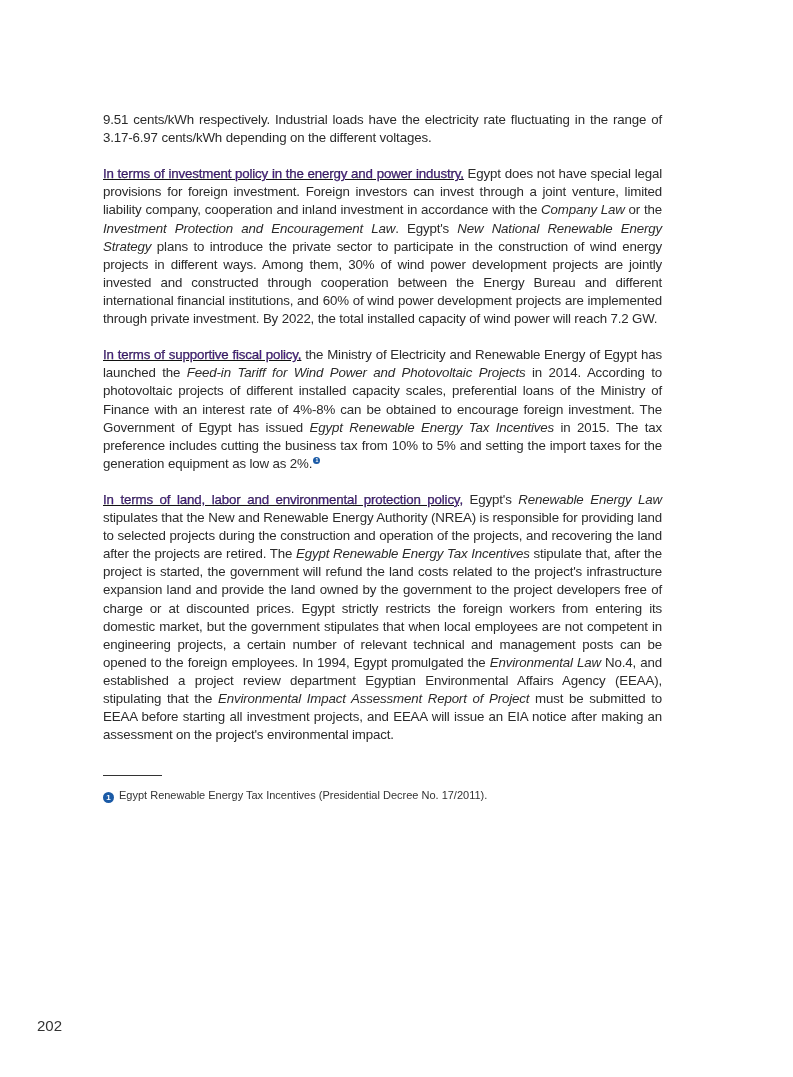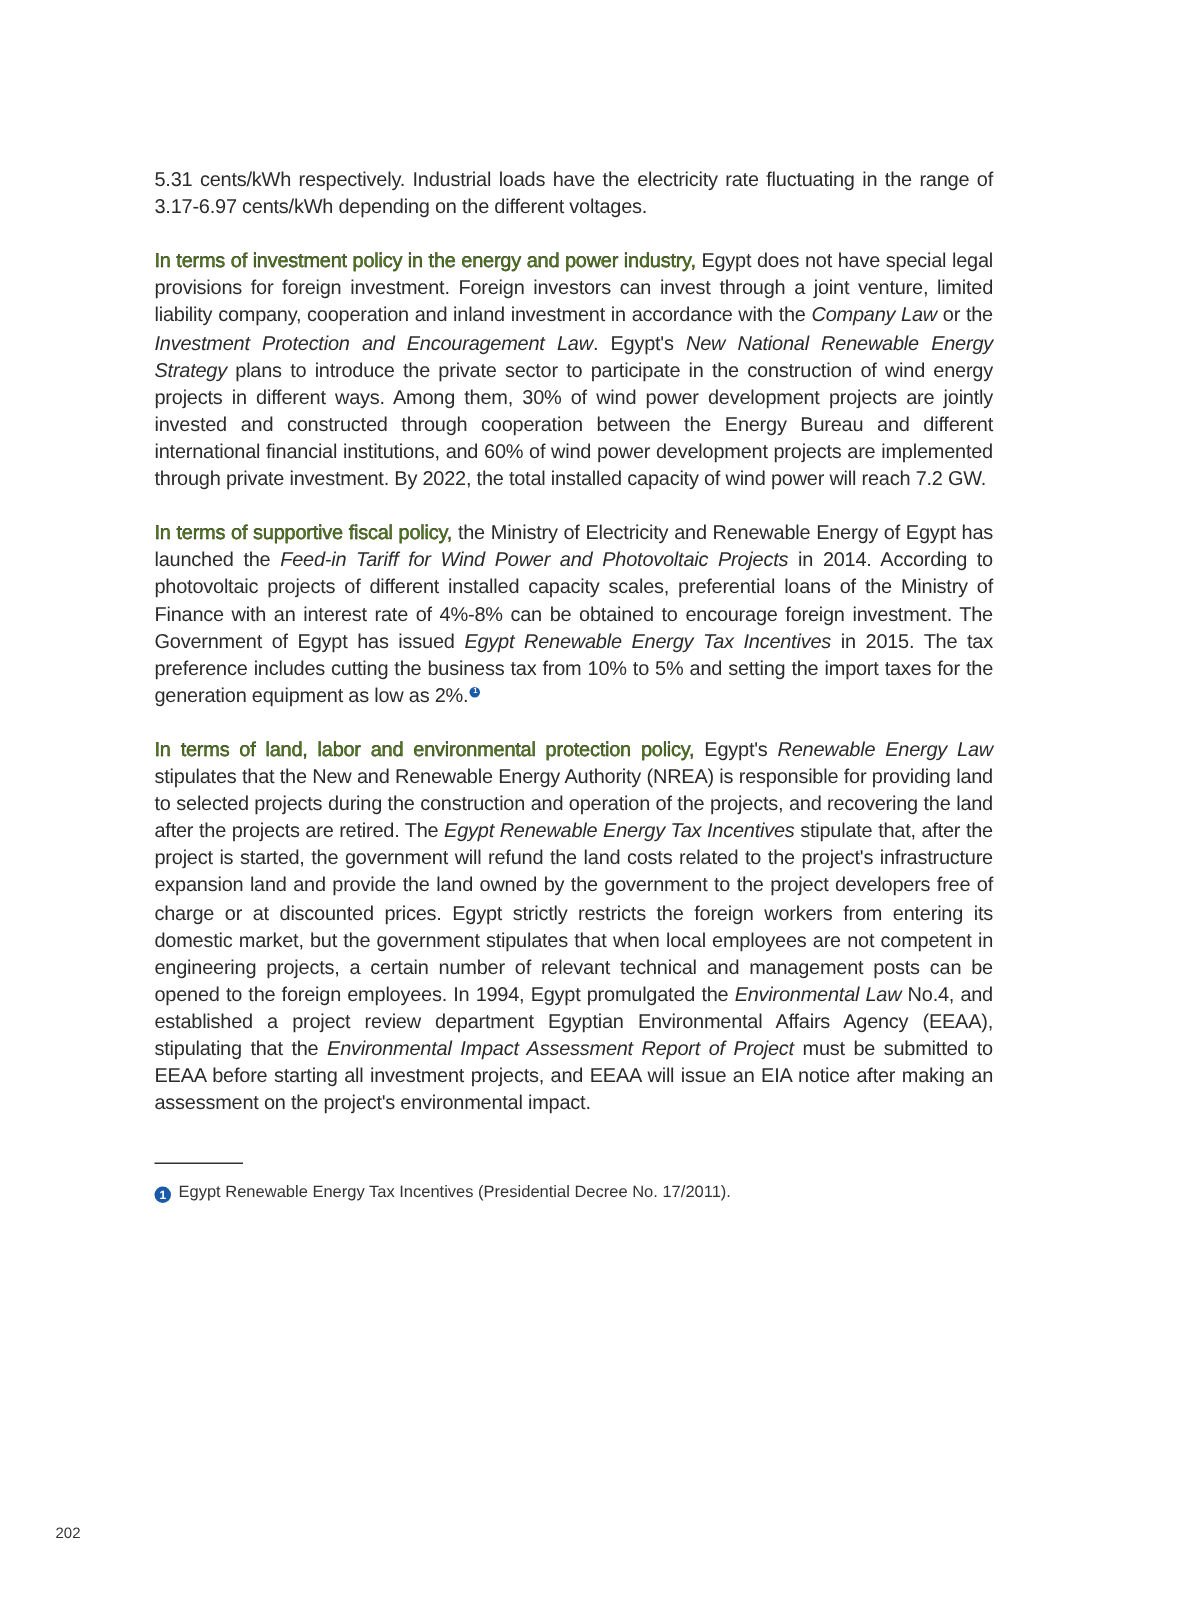--- a/index.html
+++ b/index.html
@@ -22,22 +22,23 @@
       width: 559px;
       font-size: 13.3px;
       line-height: 18.1px;
       text-align: justify;
       letter-spacing: -0.15px;
     }
     .para {
       margin: 0 0 18.1px 0;
     }
     .lead {
-      color: #4d7c0f;
+      color: #4c1d95;
       font-weight: normal;
+      text-decoration: underline;
       -webkit-text-stroke: 0.25px #111111;
     }
     em {
       font-style: italic;
     }
     .fn-marker {
       display: inline-block;
       width: 7px;
       height: 7px;
       border-radius: 50%;
@@ -78,30 +79,30 @@
       line-height: 11px;
       text-align: center;
       font-weight: bold;
       vertical-align: -1px;
       margin-right: 5px;
     }
     .page-number {
       position: absolute;
       left: 37px;
       top: 1017px;
-      font-size: 10px;
+      font-size: 15px;
       color: #333333;
     }
   </style>
 </head>
 <body>
 
 <div class="content">
   <p class="para">
-    <span>5.31 cents/kWh respectively. Industrial loads have the electricity rate fluctuating in the range of 3.17-6.97 cents/kWh depending on the different voltages.</span>
+    <span>9.51 cents/kWh respectively. Industrial loads have the electricity rate fluctuating in the range of 3.17-6.97 cents/kWh depending on the different voltages.</span>
   </p>
 
   <p class="para">
     <span class="lead">In terms of investment policy in the energy and power industry,</span><span> Egypt does not have special legal provisions for foreign investment. Foreign investors can invest through a joint venture, limited liability company, cooperation and inland investment in accordance with the </span><em>Company Law</em><span> or the </span><em>Investment Protection and Encouragement Law</em><span>. Egypt's </span><em>New National Renewable Energy Strategy</em><span> plans to introduce the private sector to participate in the construction of wind energy projects in different ways. Among them, 30% of wind power development projects are jointly invested and constructed through cooperation between the Energy Bureau and different international financial institutions, and 60% of wind power development projects are implemented through private investment. By 2022, the total installed capacity of wind power will reach 7.2 GW.</span>
   </p>
 
   <p class="para">
     <span class="lead">In terms of supportive fiscal policy,</span><span> the Ministry of Electricity and Renewable Energy of Egypt has launched the </span><em>Feed-in Tariff for Wind Power and Photovoltaic Projects</em><span> in 2014. According to photovoltaic projects of different installed capacity scales, preferential loans of the Ministry of Finance with an interest rate of 4%-8% can be obtained to encourage foreign investment. The Government of Egypt has issued </span><em>Egypt Renewable Energy Tax Incentives</em><span> in 2015. The tax preference includes cutting the business tax from 10% to 5% and setting the import taxes for the generation equipment as low as 2%.</span><a class="fn-marker">1</a>
   </p>
 

